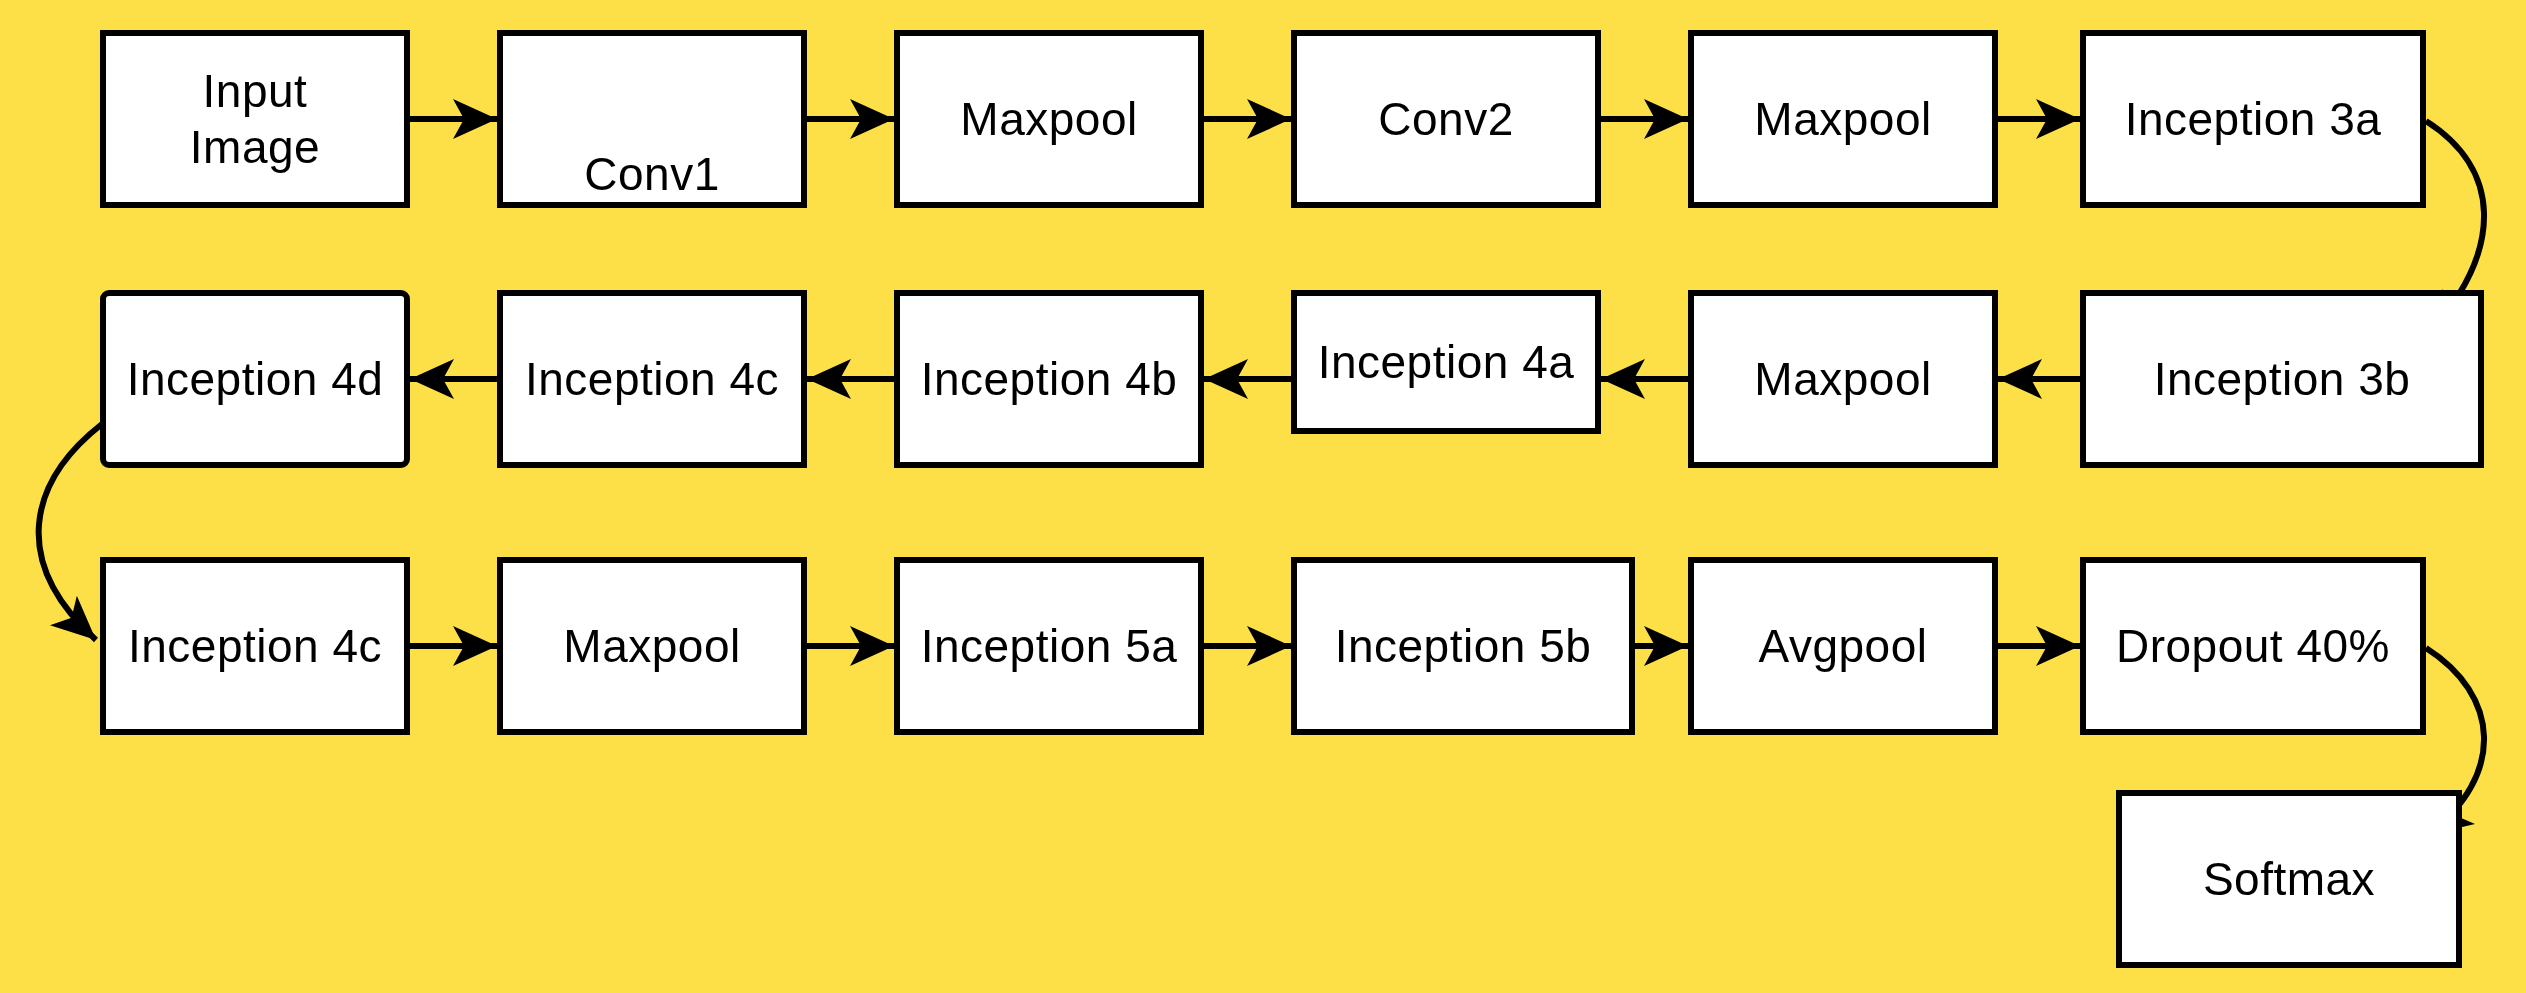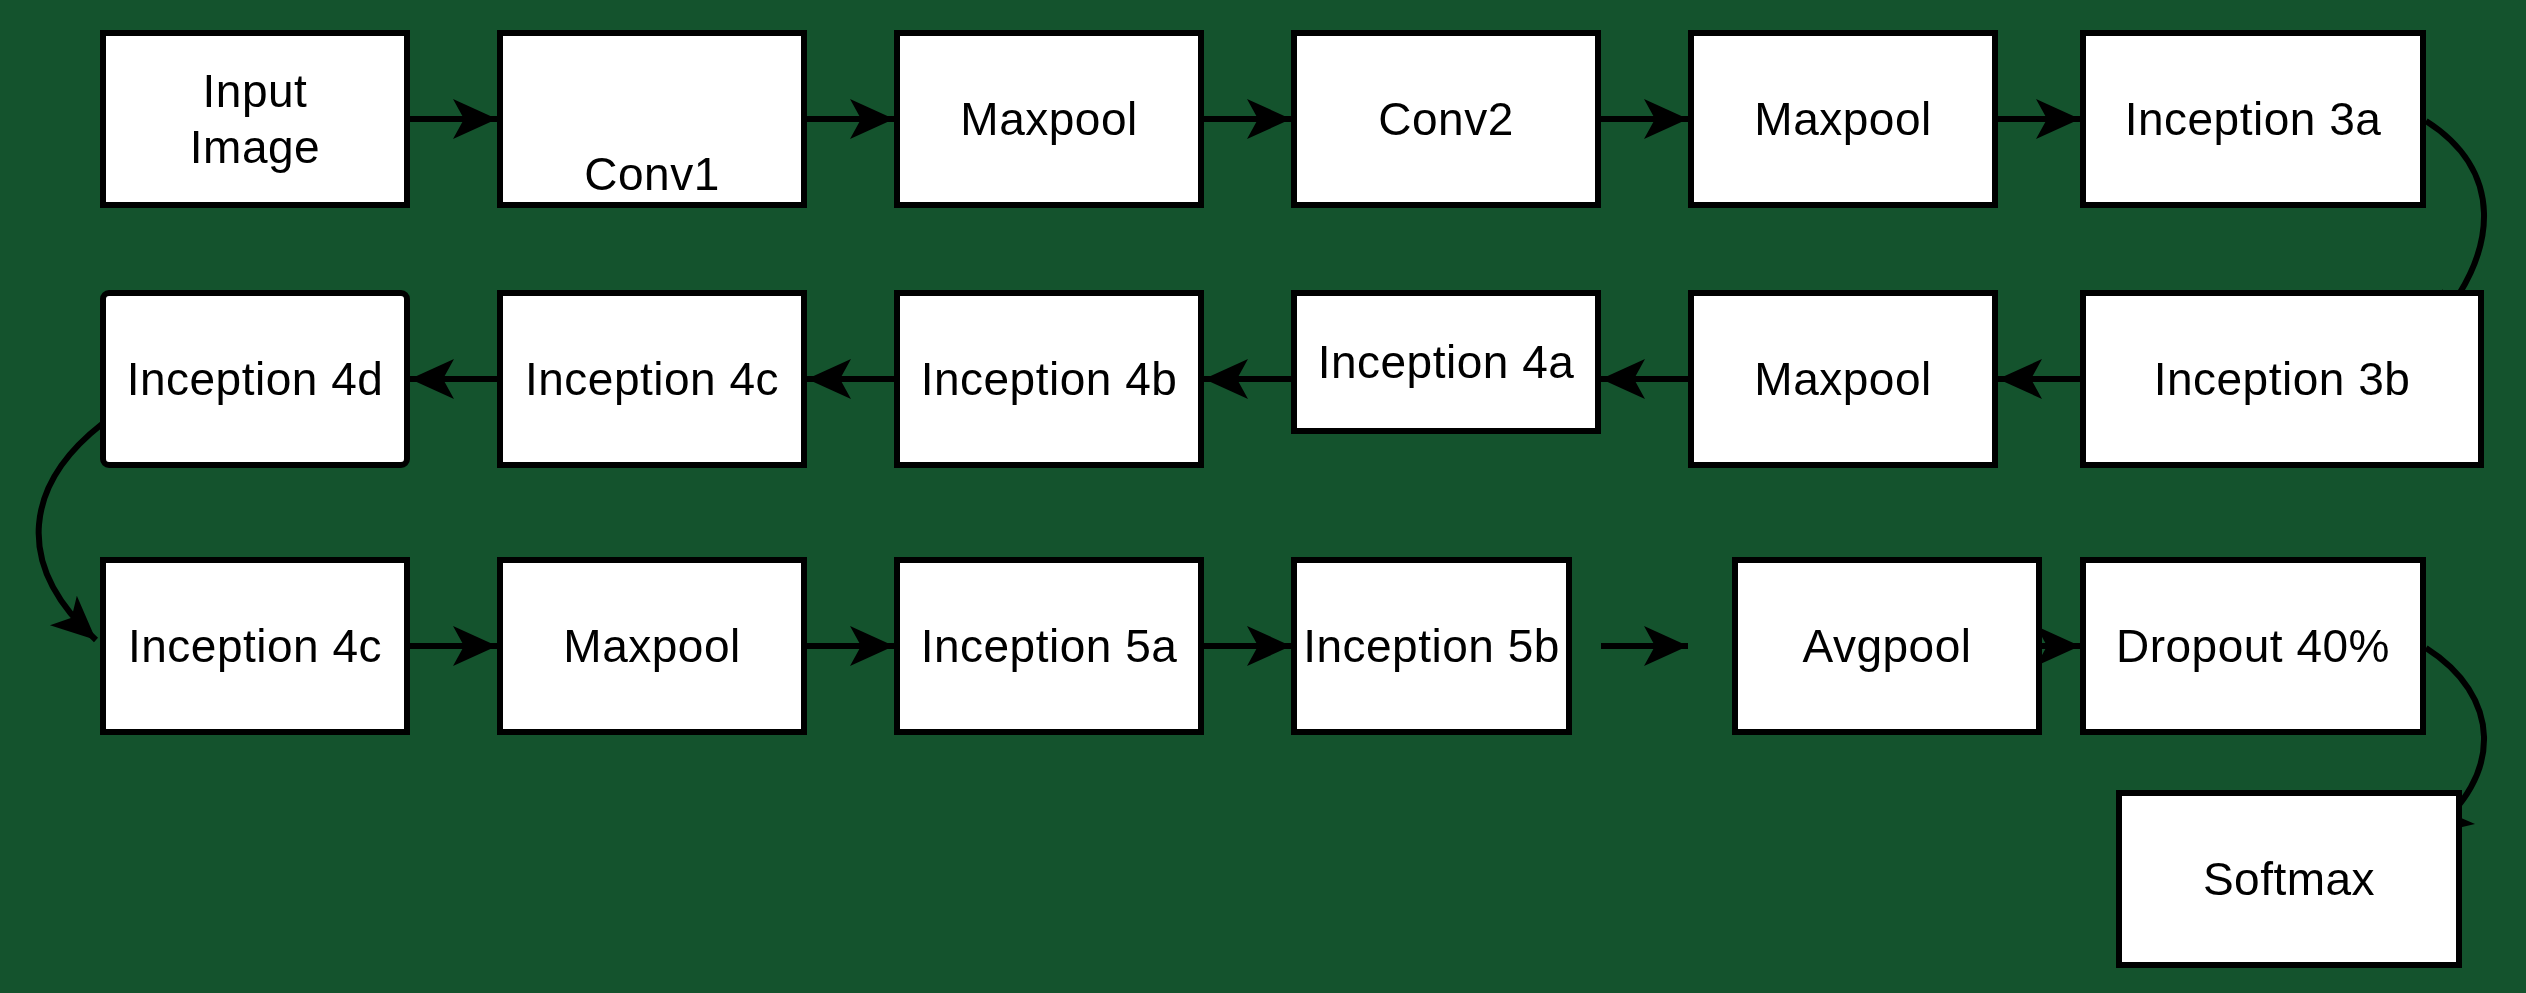--- a/index.html
+++ b/index.html
@@ -4,21 +4,21 @@
 <style>
   html, body {
     margin: 0;
     padding: 0;
     background: #ffffff;
   }
   .canvas {
     position: relative;
     width: 2526px;
     height: 993px;
-    background: #14532d;
+    background: #fde047;
     font-family: "Liberation Sans", sans-serif;
     overflow: hidden;
   }
   svg.edges-layer {
     position: absolute;
     left: 0;
     top: 0;
     width: 2526px;
     height: 993px;
   }
@@ -128,25 +128,25 @@
     </div>
 
     <div class="node" style="left: 497px; top: 557px; width: 310px; height: 178px;">
       <span class="label">Maxpool</span>
     </div>
 
     <div class="node" style="left: 894px; top: 557px; width: 310px; height: 178px;">
       <span class="label">Inception 5a</span>
     </div>
 
-    <div class="node" style="left: 1291px; top: 557px; width: 281px; height: 178px;">
+    <div class="node" style="left: 1291px; top: 557px; width: 344px; height: 178px;">
       <span class="label">Inception 5b</span>
     </div>
 
-    <div class="node" style="left: 1732px; top: 557px; width: 310px; height: 178px;">
+    <div class="node" style="left: 1688px; top: 557px; width: 310px; height: 178px;">
       <span class="label">Avgpool</span>
     </div>
 
     <div class="node" style="left: 2080px; top: 557px; width: 346px; height: 178px;">
       <span class="label">Dropout 40%</span>
     </div>
 
     <div class="node" style="left: 2080px; top: 790px; width: 346px; height: 178px; margin-left: 36px;">
       <span class="label">Softmax</span>
     </div>

